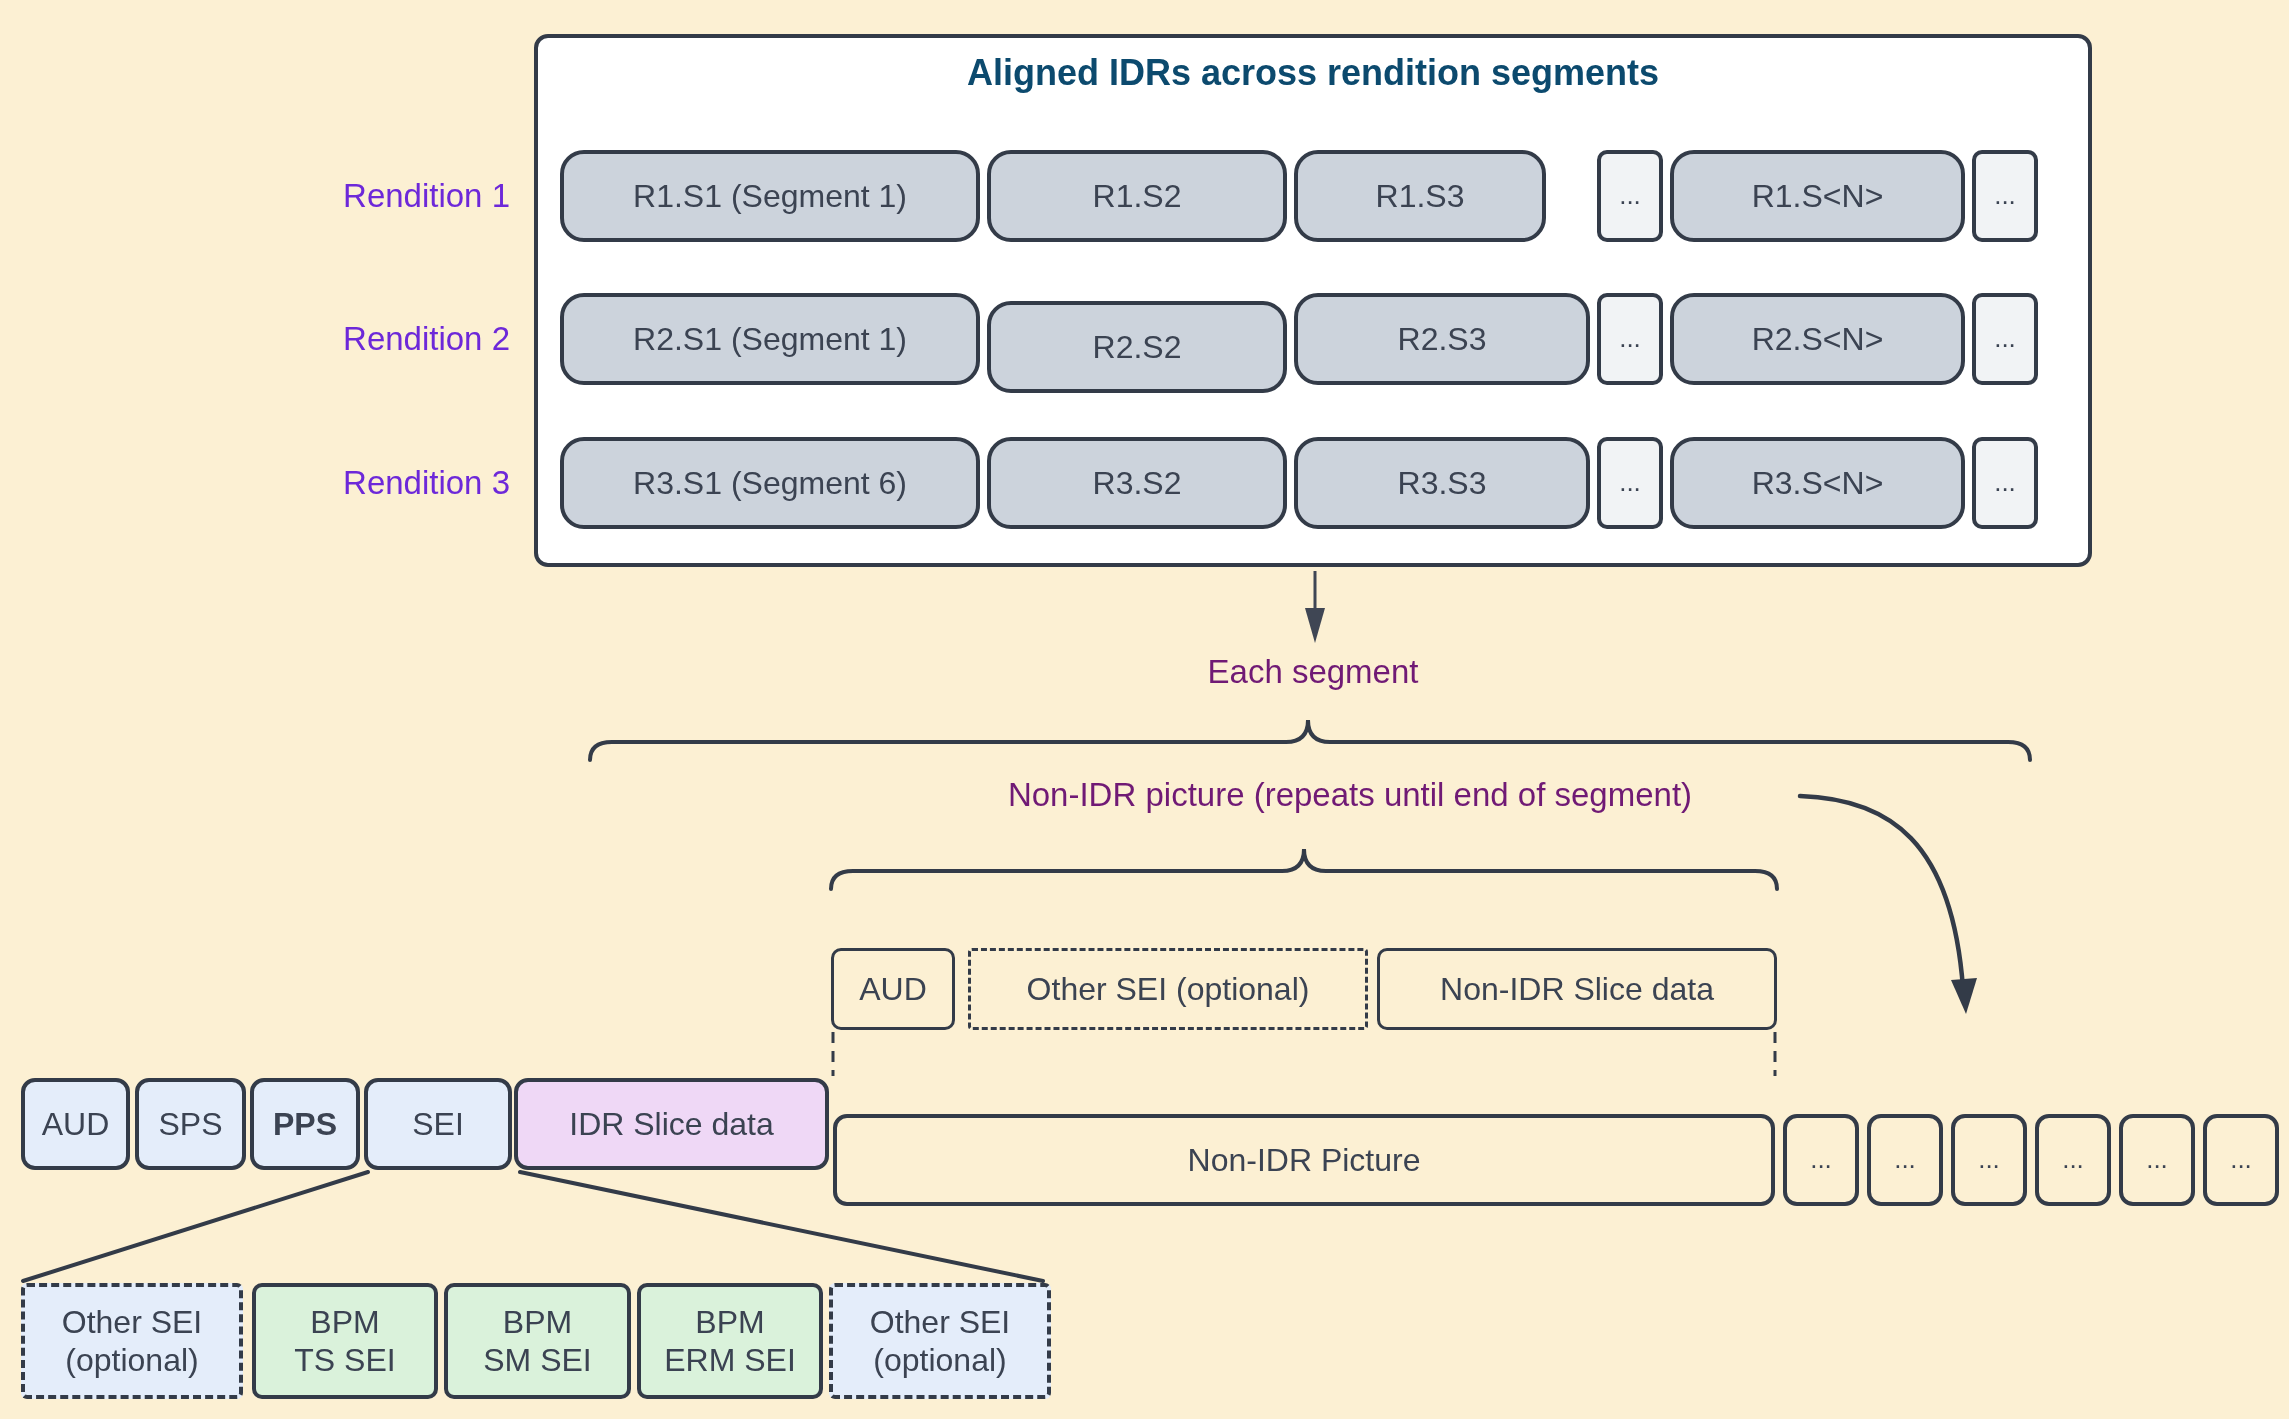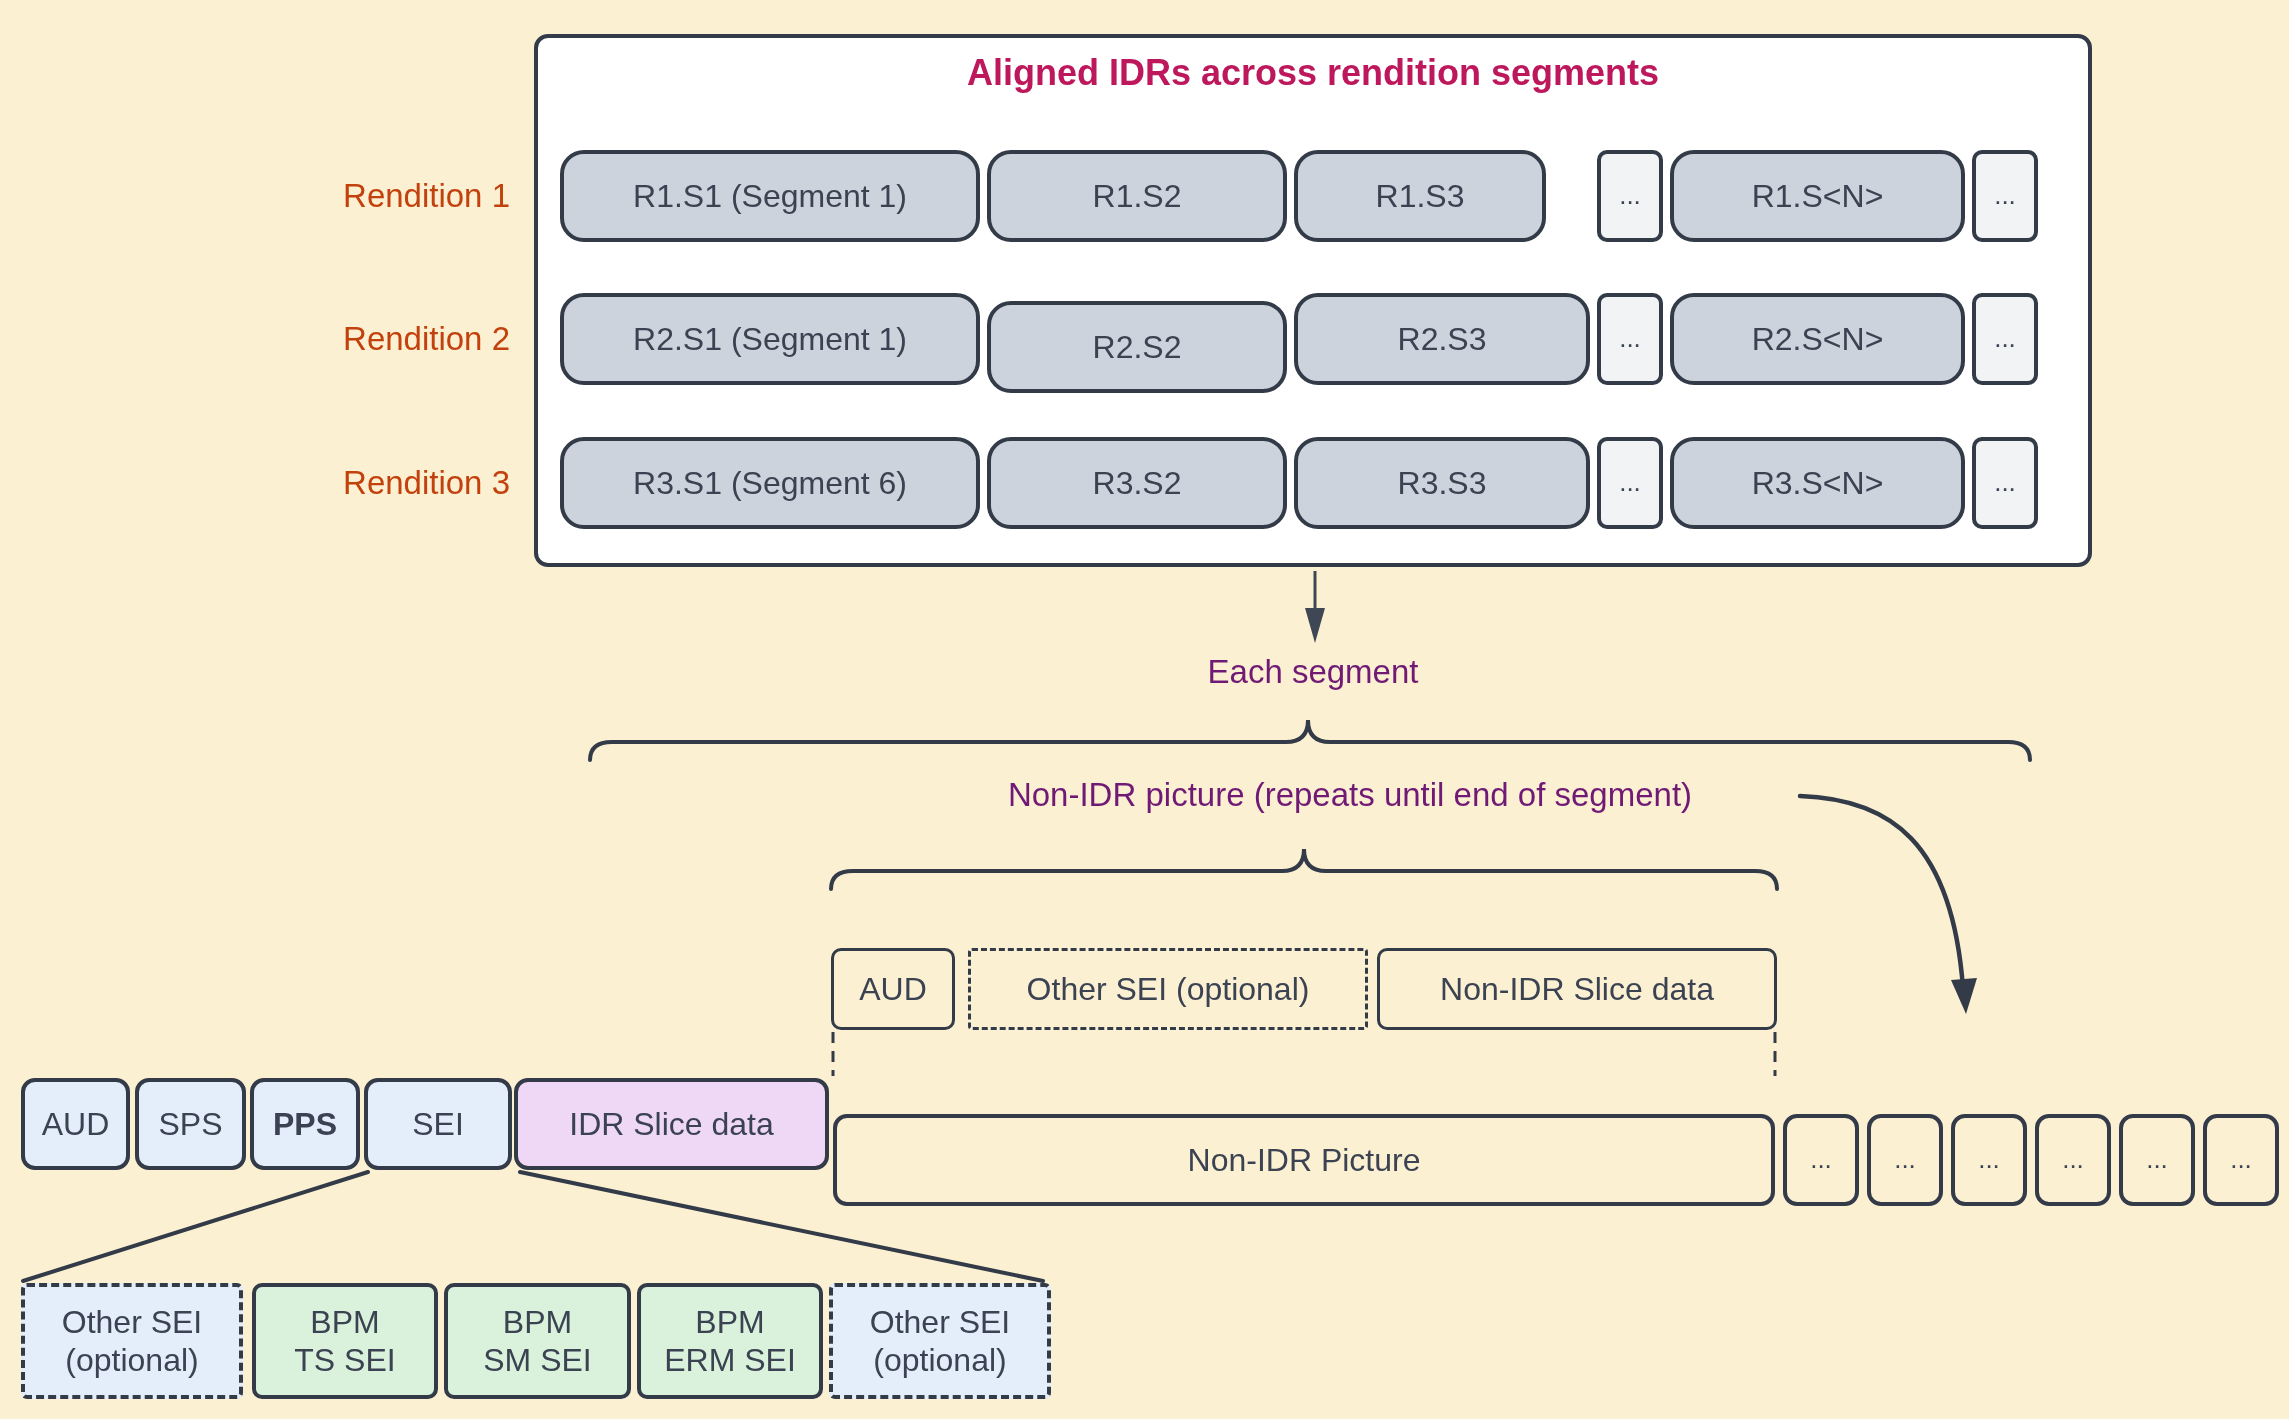--- a/index.html
+++ b/index.html
@@ -34,27 +34,27 @@
     white-space:nowrap;
   }
   .panel{
     background:var(--white);
     border:4px solid var(--stroke);
     border-radius:14px;
   }
   .panel-title{
     position:absolute;
     font-size:36px;font-weight:bold;
-    color:#be185d;
+    color:#0c4a6e;
     text-align:center;
   }
   .rend-label{
     position:absolute;box-sizing:border-box;
     display:flex;align-items:center;justify-content:flex-end;
-    font-size:33px;color:#c2410c;
+    font-size:33px;color:#6d28d9;
   }
   .seg{background:var(--seg);border-radius:24px;height:92px;}
   .segdots{background:var(--dots);border-radius:10px;height:92px;}
   .annot{
     position:absolute;display:flex;align-items:center;justify-content:center;
     font-size:33px;color:#701a75;white-space:nowrap;
   }
   .midbox{background:transparent;border-radius:10px;height:82px;border-width:3.5px;}
   .middashed{border-style:dashed;border-radius:4px;}
   .stream{height:92px;border-radius:14px;}

